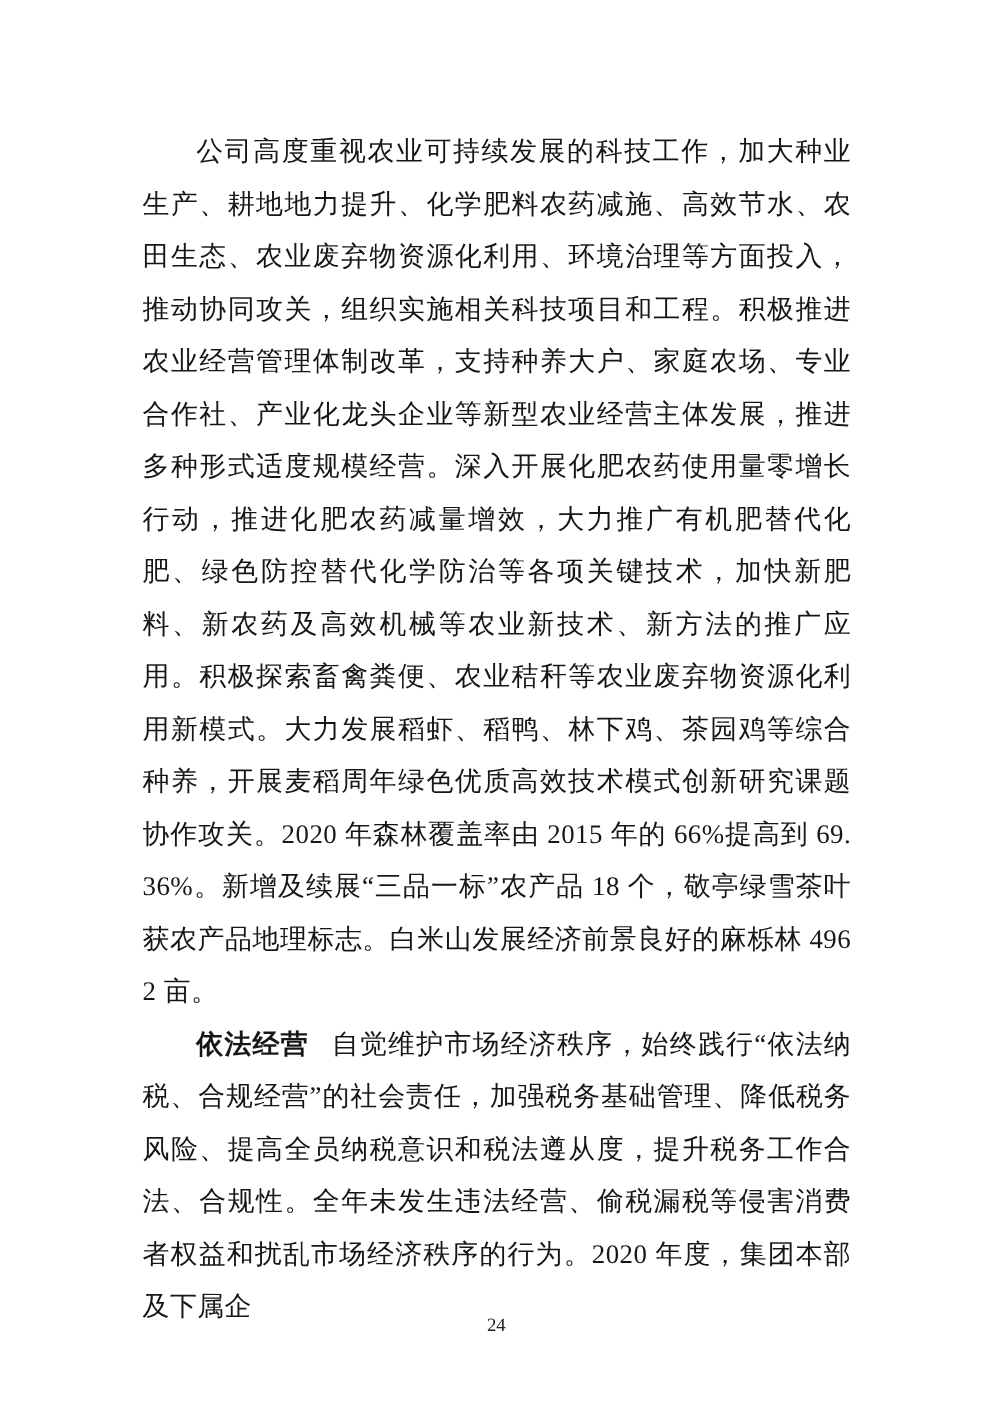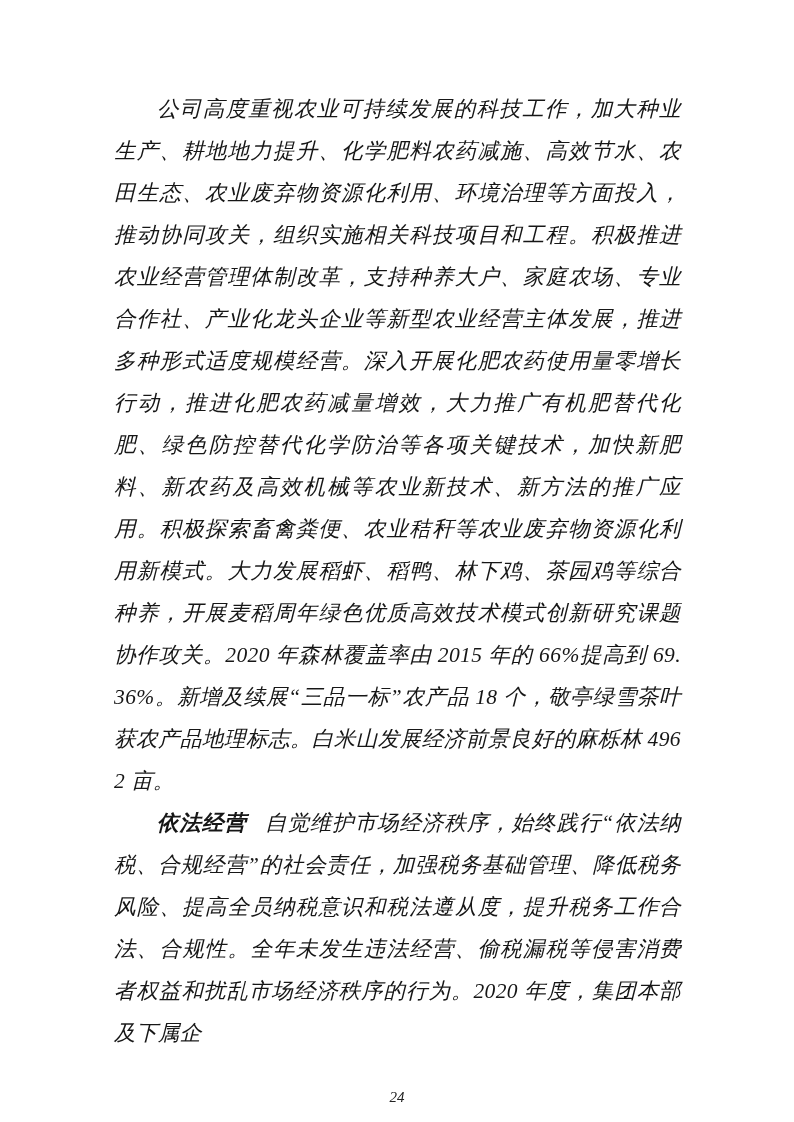--- a/index.html
+++ b/index.html
@@ -12,23 +12,22 @@
     width: 794px;
     height: 1122px;
     background: #ffffff;
     color: #161616;
     font-family: "Liberation Serif", "DejaVu Serif", serif;
     overflow: hidden;
   }
   .content {
     position: absolute;
     left: 114px;
-    top: 88px;
+    top: 100px;
     width: 567px;
-    font-style: italic;
   }
   .body-para {
     margin: 0;
     font-size: 21.5px;
     line-height: 42px;
     text-align: justify;
     text-justify: inter-character;
     text-indent: 2em;
     letter-spacing: 0.4px;
     word-break: break-all;
@@ -41,29 +40,28 @@
     text-indent: 2em;
     font-family: "Liberation Sans", "DejaVu Sans", sans-serif;
     color: #0f0f0f;
   }
   .lead-bold {
     font-weight: bold;
     margin-right: 0.85em;
   }
   .page-number {
     position: absolute;
-    top: 1088px;
+    top: 1052px;
     left: 0;
     width: 100%;
     text-align: center;
     font-size: 15px;
     line-height: 18px;
     color: #222222;
     font-family: "Liberation Serif", "DejaVu Serif", serif;
-    font-style: italic;
   }
 </style>
 </head>
 <body>
 
 <div class="page">
   <div class="content">
     <p class="body-para">公司高度重视农业可持续发展的科技工作，加大种业生产、耕地地力提升、化学肥料农药减施、高效节水、农田生态、农业废弃物资源化利用、环境治理等方面投入，推动协同攻关，组织实施相关科技项目和工程。积极推进农业经营管理体制改革，支持种养大户、家庭农场、专业合作社、产业化龙头企业等新型农业经营主体发展，推进多种形式适度规模经营。深入开展化肥农药使用量零增长行动，推进化肥农药减量增效，大力推广有机肥替代化肥、绿色防控替代化学防治等各项关键技术，加快新肥料、新农药及高效机械等农业新技术、新方法的推广应用。积极探索畜禽粪便、农业秸秆等农业废弃物资源化利用新模式。大力发展稻虾、稻鸭、林下鸡、茶园鸡等综合种养，开展麦稻周年绿色优质高效技术模式创新研究课题协作攻关。2020 年森林覆盖率由 2015 年的 66%提高到 69.36%。新增及续展“三品一标”农产品 18 个，敬亭绿雪茶叶获农产品地理标志。白米山发展经济前景良好的麻栎林 4962 亩。</p>
     <p class="body-para">
       <span class="lead-bold">依法经营</span><span>自觉维护市场经济秩序，始终践行“依法纳税、合规经营”的社会责任，加强税务基础管理、降低税务风险、提高全员纳税意识和税法遵从度，提升税务工作合法、合规性。全年未发生违法经营、偷税漏税等侵害消费者权益和扰乱市场经济秩序的行为。2020 年度，集团本部及下属企</span>

